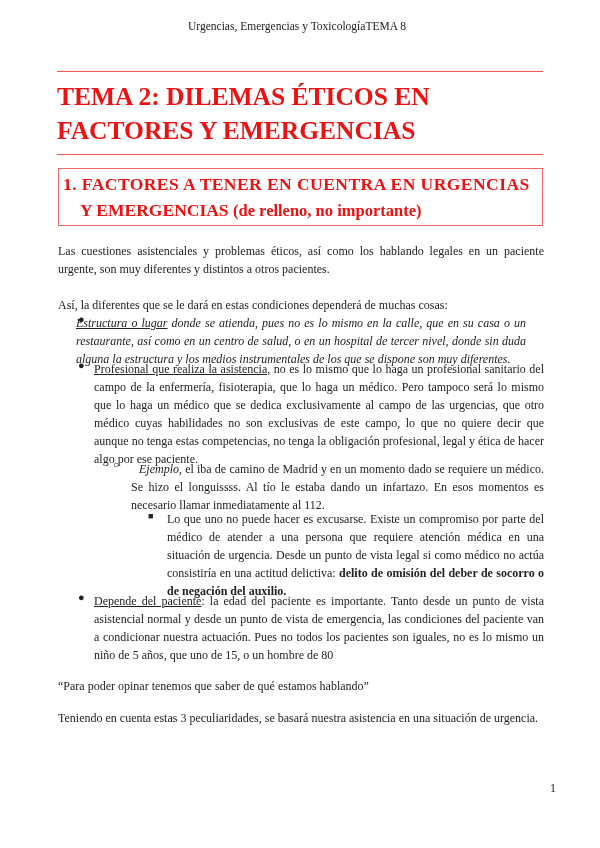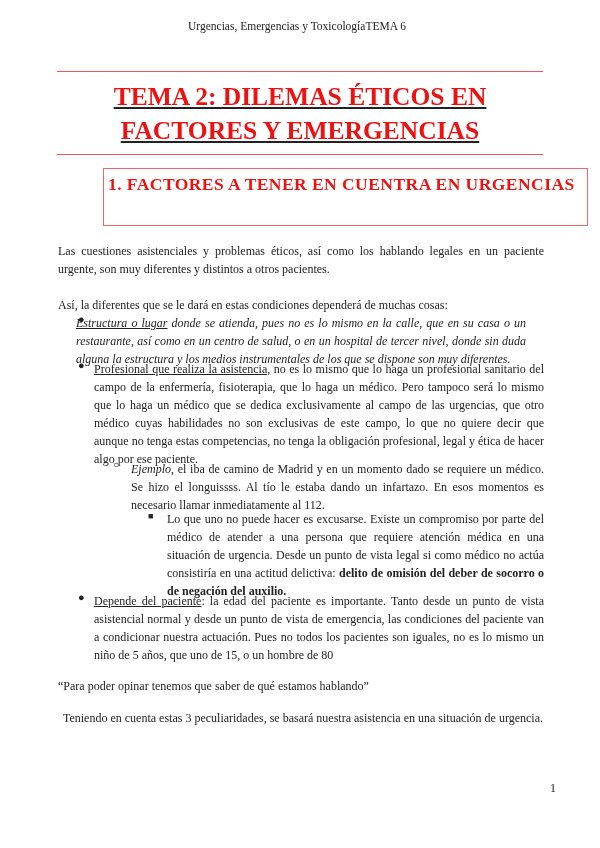--- a/index.html
+++ b/index.html
@@ -8,61 +8,65 @@
     font-family: "Liberation Serif", "DejaVu Serif", serif;
     color: #222;
   }
   .header {
     position: absolute; left: 52px; right: 58px; top: 20px;
     font-size: 11.5px; display: flex; justify-content: center;
   }
   .title-block {
     position: absolute; left: 57px; right: 57px; top: 71px;
     border-top: 1.5px solid #ee5555; border-bottom: 1.5px solid #ee5555;
-    text-align: center; padding: 8px 0 6px 0; text-decoration: underline;
+    padding: 8px 0 6px 0;
   }
   .title-block h1 {
     margin: 0; font-size: 25.5px; line-height: 34px; color: #ee1111; font-weight: bold;
   }
   .section-box {
     position: absolute; left: 58px; width: 485px; top: 168px; height: 58px;
-    border: 1.5px solid #ee6666; box-sizing: border-box; margin-left: 45px;
+    border: 1.5px solid #ee6666; box-sizing: border-box;
   }
   .section-box .line1, .section-box .line2 {
     position: absolute; color: #ee1111; font-weight: bold; font-size: 17.5px; white-space: nowrap;
   }
   .section-box .line1 { left: 4px; top: 5px; letter-spacing: 0.45px; }
   .section-box .line2 { left: 21px; top: 31px; }
   .section-box .aside { font-size: 16.5px; }
   .p {
     position: absolute; font-size: 12px; line-height: 18px; text-align: justify;
   }
   .u { text-decoration: underline; }
   .b { font-weight: bold; }
-  .i { font-style: italic; }
+  .i { font-style: italic; margin-left: 8px; }
   .marker { position: absolute; font-size: 11px; }
   .pagenum { position: absolute; right: 44px; top: 781px; font-size: 12px; }
 </style>
 </head>
 <body>
 
 <div class="header">
   <span>Urgencias, Emergencias y Toxicología</span>
-  <span>TEMA 6</span>
+  <span>TEMA 8</span>
 </div>
 
 <div class="title-block">
   <h1>TEMA 2: DILEMAS ÉTICOS EN</h1>
   <h1>FACTORES Y EMERGENCIAS</h1>
 </div>
 
 <div class="section-box">
   <div class="line1">
     <span>1.</span>
     <span>FACTORES A TENER EN CUENTRA EN URGENCIAS</span>
+  </div>
+  <div class="line2">
+    <span>Y EMERGENCIAS</span>
+    <span class="aside">(de relleno, no importante)</span>
   </div>
 </div>
 
 <div class="p" style="left:58px; width:486px; top:242px;">Las cuestiones asistenciales y problemas éticos, así como los hablando legales en un paciente urgente, son muy diferentes y distintos a otros pacientes.</div>
 
 <div class="p" style="left:58px; width:486px; top:296px;">Así, la diferentes que se le dará en estas condiciones dependerá de muchas cosas:</div>
 
 <span class="marker" style="left:78px; top:313px;">●</span>
 <div class="p" style="left:76px; width:450px; top:314px;font-style:italic;">
   <span class="u">Estructura o lugar</span><span> donde se atienda, pues no es lo mismo en la calle, que en su casa o un restaurante, así como en un centro de salud, o en un hospital de tercer nivel, donde sin duda alguna la estructura y los medios instrumentales de los que se dispone son muy diferentes.</span>
@@ -83,15 +87,15 @@
   <span>Lo que uno no puede hacer es excusarse. Existe un compromiso por parte del médico de atender a una persona que requiere atención médica en una situación de urgencia. Desde un punto de vista legal si como médico no actúa consistiría en una actitud delictiva:  </span><span class="b">delito de omisión del deber de socorro o de negación del auxilio.</span>
 </div>
 
 <span class="marker" style="left:78px; top:591px;">●</span>
 <div class="p" style="left:94px; width:450px; top:592px;">
   <span class="u">Depende del paciente</span><span>:  la edad del paciente es importante. Tanto desde un punto de vista asistencial normal y desde un punto de vista de emergencia, las condiciones del paciente van a condicionar nuestra actuación. Pues no todos los pacientes son iguales, no es lo mismo un niño de 5 años, que uno de 15, o un hombre de 80</span>
 </div>
 
 <div class="p" style="left:58px; width:486px; top:677px; text-align:left;">“Para poder opinar tenemos que saber de qué estamos hablando”</div>
 
-<div class="p" style="left:58px; width:490px; top:709px; text-align:center; white-space:nowrap;">Teniendo en cuenta estas 3 peculiaridades, se basará nuestra asistencia en una situación de urgencia.</div>
+<div class="p" style="left:58px; width:490px; top:709px; text-align:left; white-space:nowrap;">Teniendo en cuenta estas 3 peculiaridades, se basará nuestra asistencia en una situación de urgencia.</div>
 
 <div class="pagenum">1</div>
 
 </body></html>

